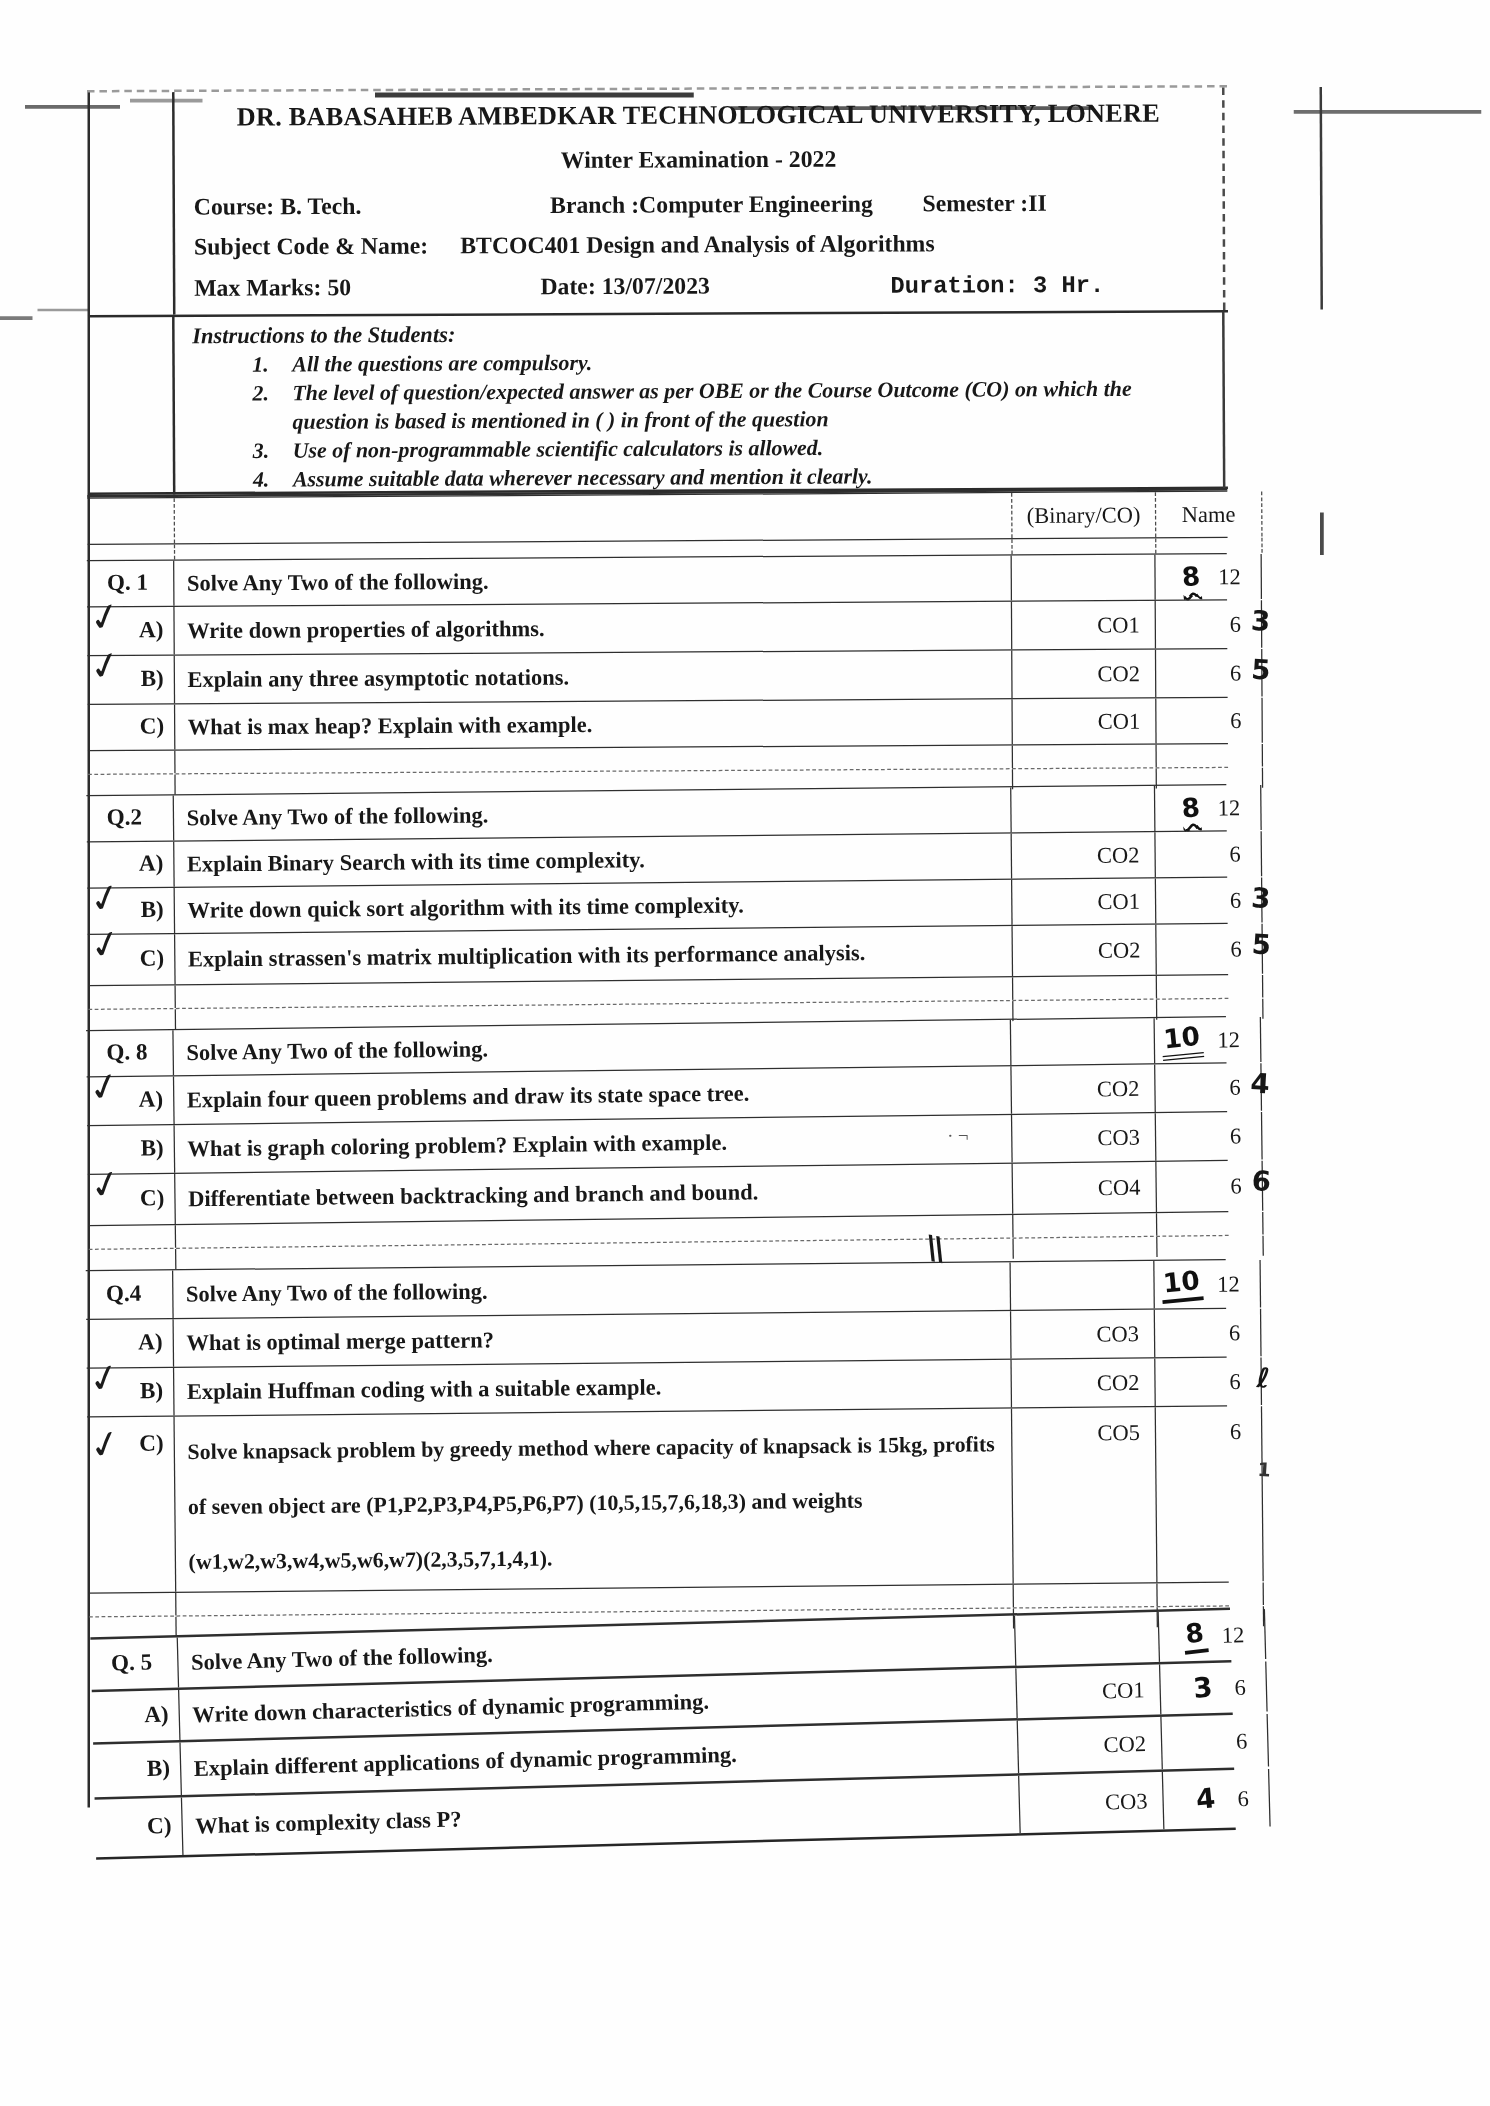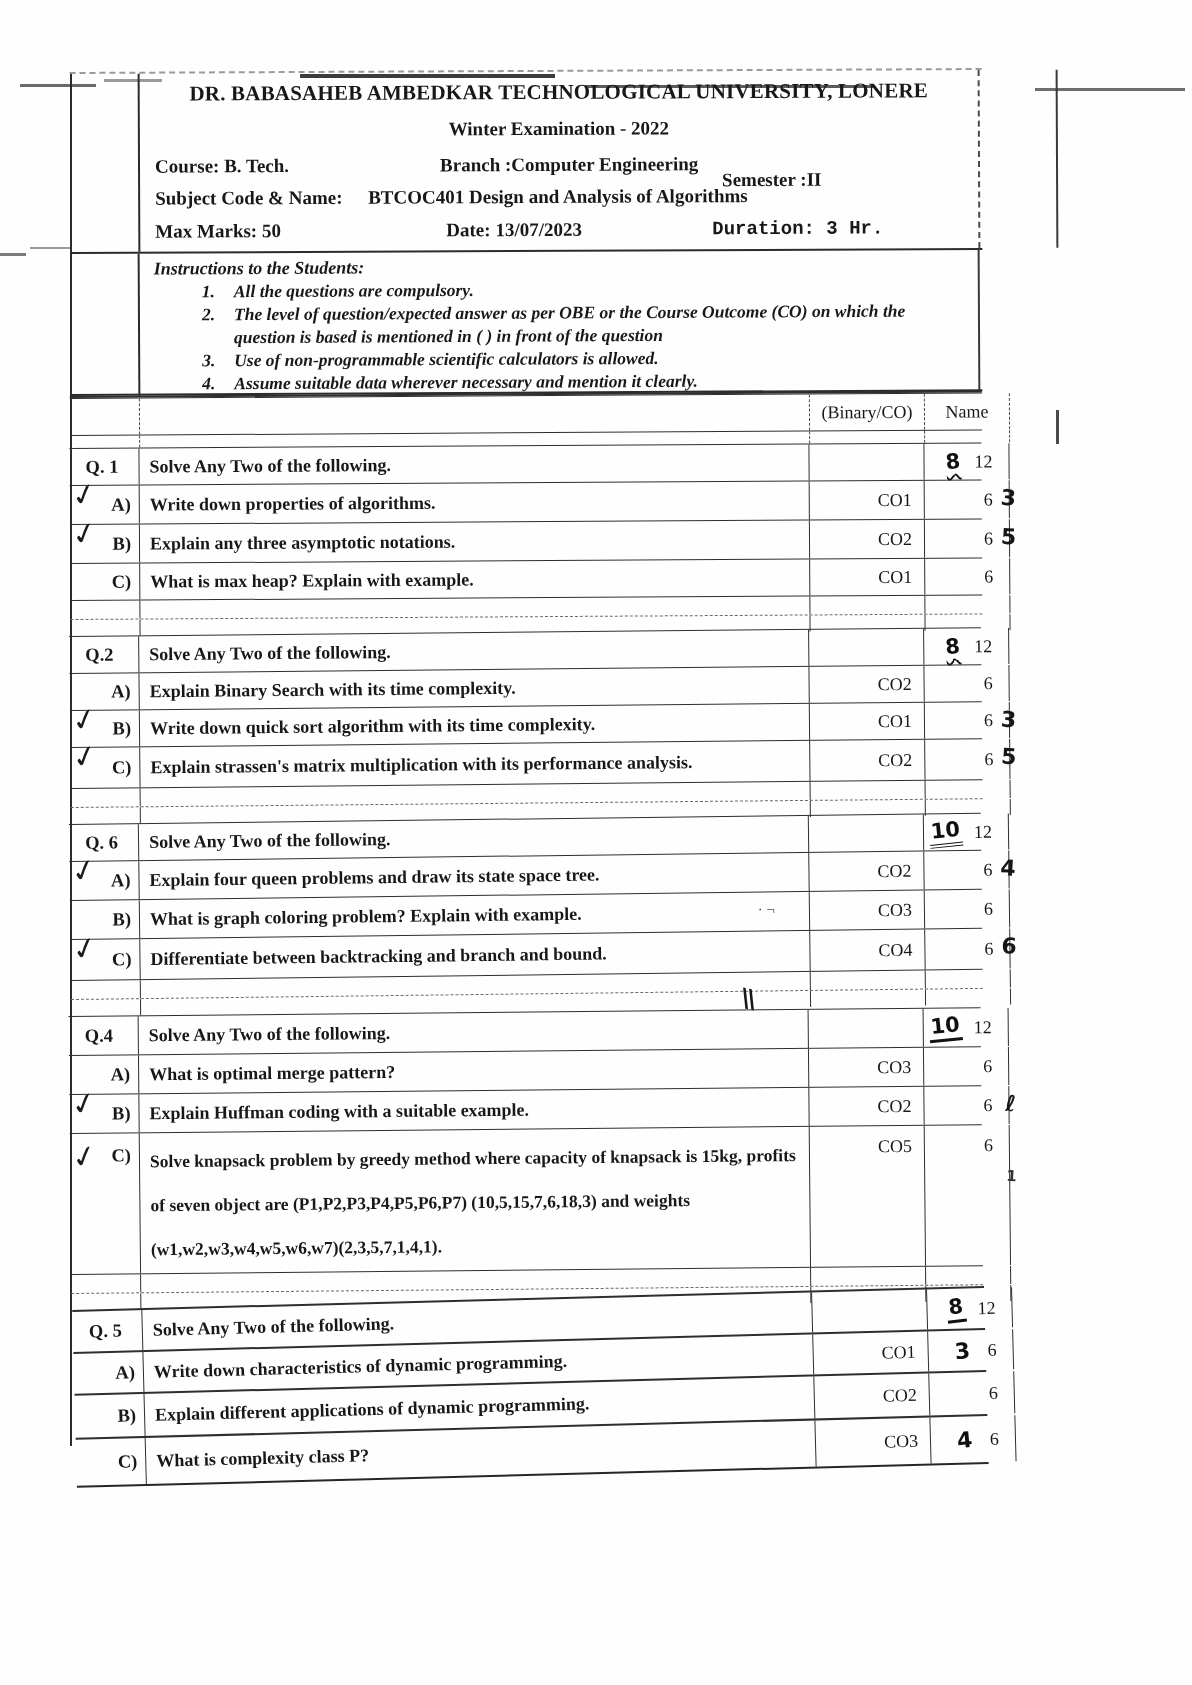--- a/index.html
+++ b/index.html
@@ -106,29 +106,29 @@
     <div class="doc-left-border"></div>
 
     <section class="sec hdr">
       <div class="hdr-margincol"></div>
       <div class="hdr-main">
         <div class="h-line h-univ">DR. BABASAHEB AMBEDKAR TECHNOLOGICAL UNIVERSITY, LONERE</div>
         <div class="h-line h-exam">Winter Examination - 2022</div>
         <div class="h-line" style="top:82px;">
           <span class="h-abs" style="left:15px;">Course: B. Tech.</span>
           <span class="h-abs" style="left:300px;">Branch :Computer Engineering</span>
-          <span class="h-abs" style="left:582px;margin-top:16px;">Semester :II</span>
+          <span class="h-abs" style="left:598px;">Semester :II</span>
         </div>
         <div class="h-line" style="top:114px;">
           <span class="h-abs" style="left:15px;font-family:Liberation Serif, serif;">Subject Code &amp; Name:</span>
           <span class="h-abs" style="left:228px;">BTCOC401 Design and Analysis of Algorithms</span>
         </div>
         <div class="h-line" style="top:147px;">
           <span class="h-abs" style="left:15px;">Max Marks: 50</span>
-          <span class="h-abs" style="left:306px;">Date: 13/07/2023</span>
+          <span class="h-abs" style="left:292px;">Date: 13/07/2023</span>
           <span class="h-abs" style="left:572px;font-family:Liberation Mono, monospace;">Duration: 3  Hr.</span>
         </div>
       </div>
       <div class="hdr-side"></div>
     </section>
 
     <section class="sec instr">
       <div class="instr-margincol"></div>
       <div class="instr-main">
         <div class="ins-title">Instructions to the Students:</div>
@@ -265,21 +265,21 @@
       <div class="row r-gap">
         <div class="cell"></div>
           <div class="cell"></div>
         <div class="cell"></div>
           <div class="cell"></div>
       </div>
     </section>
 
     <section class="sec q3">
       <div class="row r36">
-        <div class="cell c-label">Q. 6</div>
+        <div class="cell c-label">Q. 8</div>
         <div class="cell c-text">Solve Any Two of the following.</div>
         <div class="cell c-co"></div>
         <div class="cell c-marks">
           <span class="hw hw-total u-double">10</span>
           <span class="mk">12</span>
         </div>
       </div>
       <div class="row r38">
         <div class="cell c-label sub">
           <span class="check">✓</span>

